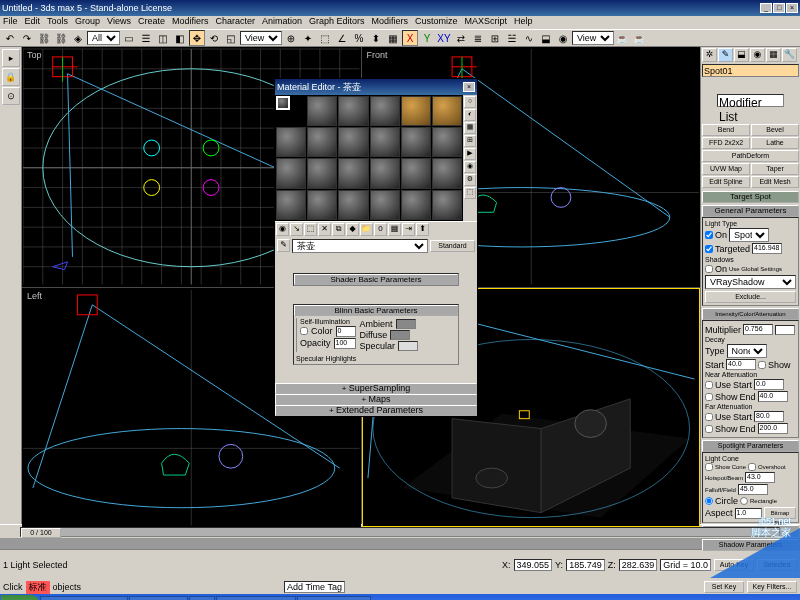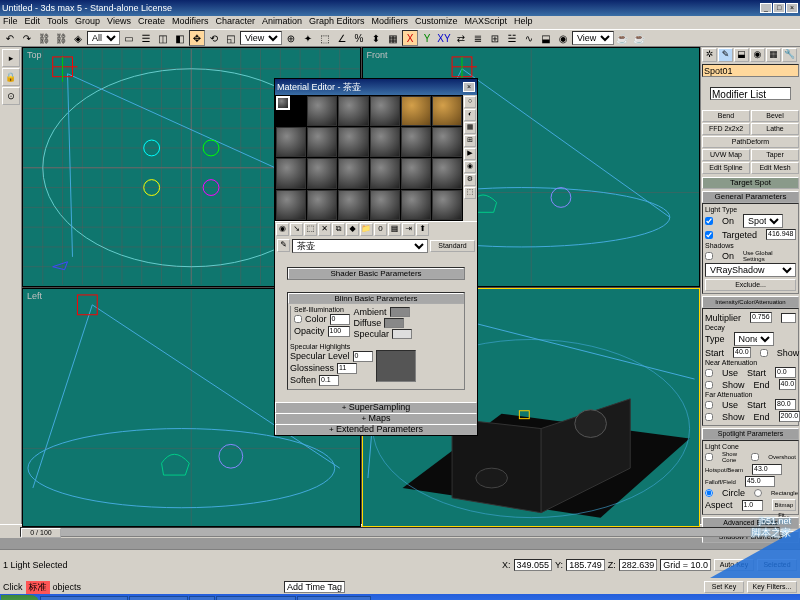--- a/index.html
+++ b/index.html
@@ -10,34 +10,34 @@
 .menubar{background:#d4d0c8;height:13px;display:flex;padding:0 3px;gap:7px}
 .menubar span{font-size:9px;color:#000}
 .toolbar{background:#d4d0c8;height:18px;border-top:1px solid #fff;border-bottom:1px solid #808080;display:flex;align-items:center;gap:1px;padding:0 2px}
 .tbtn{width:16px;height:16px;border:1px solid #d4d0c8;display:flex;align-items:center;justify-content:center;font-size:10px}
 .tbtn.ac{background:#ffd89c;border:1px inset #808080}
 .sel{font-size:9px;height:14px;background:#fff;border:1px inset #808080}
 .mainrow{display:flex;height:477px}
 .lefttool{width:22px;background:#d4d0c8;border-right:1px solid #808080;display:flex;flex-direction:column;gap:1px;padding:2px}
 .ltb{width:18px;height:18px;border:1px outset #fff;background:#d4d0c8;font-size:9px;text-align:center;line-height:16px}
 .viewports{flex:1;display:grid;grid-template:1fr 1fr/1fr 1fr;background:#4a4a4a;gap:1px}
-.vp{background:#0f766e;position:relative;border:1px solid #000}
+.vp{background:#000000;position:relative;border:1px solid #000}
 .vp.active{border:1px solid #ffd800}
 .vplabel{position:absolute;top:2px;left:4px;color:#c0c0c0;font-size:9px;z-index:2}
 .vp svg{width:100%;height:100%}
 .rpanel{width:100px;background:#d4d0c8;border-left:1px solid #808080;display:flex;flex-direction:column;font-size:8px}
 .rtabs{display:flex;height:16px;gap:1px;padding:1px}
 .rtab{width:15px;height:14px;border:1px outset #fff;background:#d4d0c8;text-align:center}
 .rname{background:#ffd89c;border:1px inset #808080;height:13px;margin:1px;padding:1px}
-.rdrop{background:#fff;border:1px inset #808080;height:13px;margin:9px;font-size:10px;padding:1px}
+.rdrop{background:#fff;border:1px inset #808080;height:13px;margin:16px;font-size:12px;padding:1px}
 .rbtns{display:grid;grid-template-columns:1fr 1fr;gap:1px;padding:1px}
 .rbtn{border:1px outset #fff;background:#d4d0c8;height:12px;font-size:7px;text-align:center;line-height:10px}
 .rollhead{background:#a0a0a0;border:1px outset #fff;height:12px;text-align:center;font-size:8px;margin:2px 1px 0;line-height:10px}
 .rollbody{border:1px inset #808080;margin:0 1px;padding:2px;background:#d4d0c8}
-.rrow{display:flex;align-items:center;gap:9px;margin:1px 0;font-size:8px}
+.rrow{display:flex;align-items:center;gap:2px;margin:1px 0;font-size:8px}
 .spin{background:#fff;border:1px inset #808080;width:30px;height:11px;font-size:7px;padding:0 1px}
 .ck{width:8px;height:8px}
 .timeslider{height:14px;background:#d4d0c8;border-top:1px solid #fff;display:flex;align-items:center;padding:0 20px}
 .tslide{flex:1;height:10px;background:#b0b0b0;border:1px inset #808080;position:relative}
 .tknob{position:absolute;left:0;width:40px;height:10px;background:#d4d0c8;border:1px outset #fff;font-size:7px;text-align:center}
 .timeline{height:12px;background:#999;border-bottom:1px solid #808080}
 .status{height:30px;background:#d4d0c8;display:flex;align-items:center;gap:3px;padding:0 3px;font-size:8px}
 .sfield{background:#fff;border:1px inset #808080;height:12px;padding:0 2px}
 .taskbar{height:22px;background:linear-gradient(#245edb,#3c81f3);display:flex;align-items:center;gap:1px;padding:0 1px}
 .start{background:linear-gradient(#3c873c,#5cb85c);color:#fff;height:20px;padding:0 10px;border-radius:0 8px 8px 0;font-size:9px;font-weight:bold;line-height:20px}
@@ -49,21 +49,21 @@
 .mebody{display:flex}
 .meslots{display:grid;grid-template-columns:repeat(6,1fr);gap:1px;background:#000;padding:1px;flex:1}
 .slot{aspect-ratio:1;background:radial-gradient(circle at 35% 30%,#888,#222);border:1px solid #333}
 .slot.sel{border:2px solid #fff}
 .slot.gold{background:radial-gradient(circle at 35% 30%,#d4a04a,#6b4a1a)}
 .meside{width:14px;display:flex;flex-direction:column;gap:1px;padding:1px;background:#d4d0c8}
 .mesb{width:12px;height:12px;border:1px outset #fff;font-size:7px;text-align:center}
 .metools{height:16px;display:flex;gap:1px;padding:1px;background:#d4d0c8;border-top:1px solid #fff}
 .metb{width:13px;height:13px;border:1px outset #fff;font-size:8px;text-align:center}
 .menamebar{display:flex;gap:2px;padding:2px;align-items:center}
-.meroll{border:1px inset #808080;margin:12px}
+.meroll{border:1px inset #808080;margin:18px}
 .merh{background:#a8a8a8;text-align:center;font-size:8px;height:11px;border:1px outset #fff;line-height:9px}
 .merb{padding:2px;font-size:8px}
 .merow{display:flex;align-items:center;gap:3px;margin:1px 0}
 .swatch{width:20px;height:10px;border:1px inset #808080;background:#888}
 .watermark{position:absolute;right:9px;bottom:60px;z-index:200;text-align:right;color:#fff;font-size:11px;text-shadow:0 0 2px #3af}
 .watermark .cn{font-size:10px}
 .tri{position:absolute;right:0;bottom:22px;width:0;height:0;border-left:90px solid transparent;border-bottom:50px solid #1e6fd9;z-index:199;opacity:.85}
 .grid line{stroke:#5a5a5a;stroke-width:0.5}
 .gridM line{stroke:#6a6a6a;stroke-width:1}
 </style>
@@ -493,37 +493,20 @@
               <span>Diffuse</span>
               <span class="swatch"></span>
             </div>
      <div class="merow">
               <span>Specular</span>
               <span class="swatch" style="background:#ddd"></span>
             </div>
     </div>
    </div>
    <div style="font-size:7px;margin-top:3px">Specular Highlights</div>
-   <div style="display:flex;gap:3px">
-    <div>
-     <div class="merow">
-              <span>Specular Level</span>
-              <span class="spin" style="width:20px">0</span>
-            </div>
-     <div class="merow">
-              <span>Glossiness</span>
-              <span class="spin" style="width:20px">11</span>
-            </div>
-     <div class="merow">
-              <span>Soften</span>
-              <span class="spin" style="width:20px">0.1</span>
-            </div>
-    </div>
-    <div style="width:40px;height:32px;background:#555;border:1px inset #808080"></div>
-   </div>
   </div>
  </div>
  <div class="merh">+ <span>SuperSampling</span></div>
  <div class="merh">+ <span>Maps</span></div>
  <div class="merh">+ <span>Extended Parameters</span></div>
 </div>
 
 <div class="tri"></div>
 <div class="watermark">
  <div>jb51.net</div>

